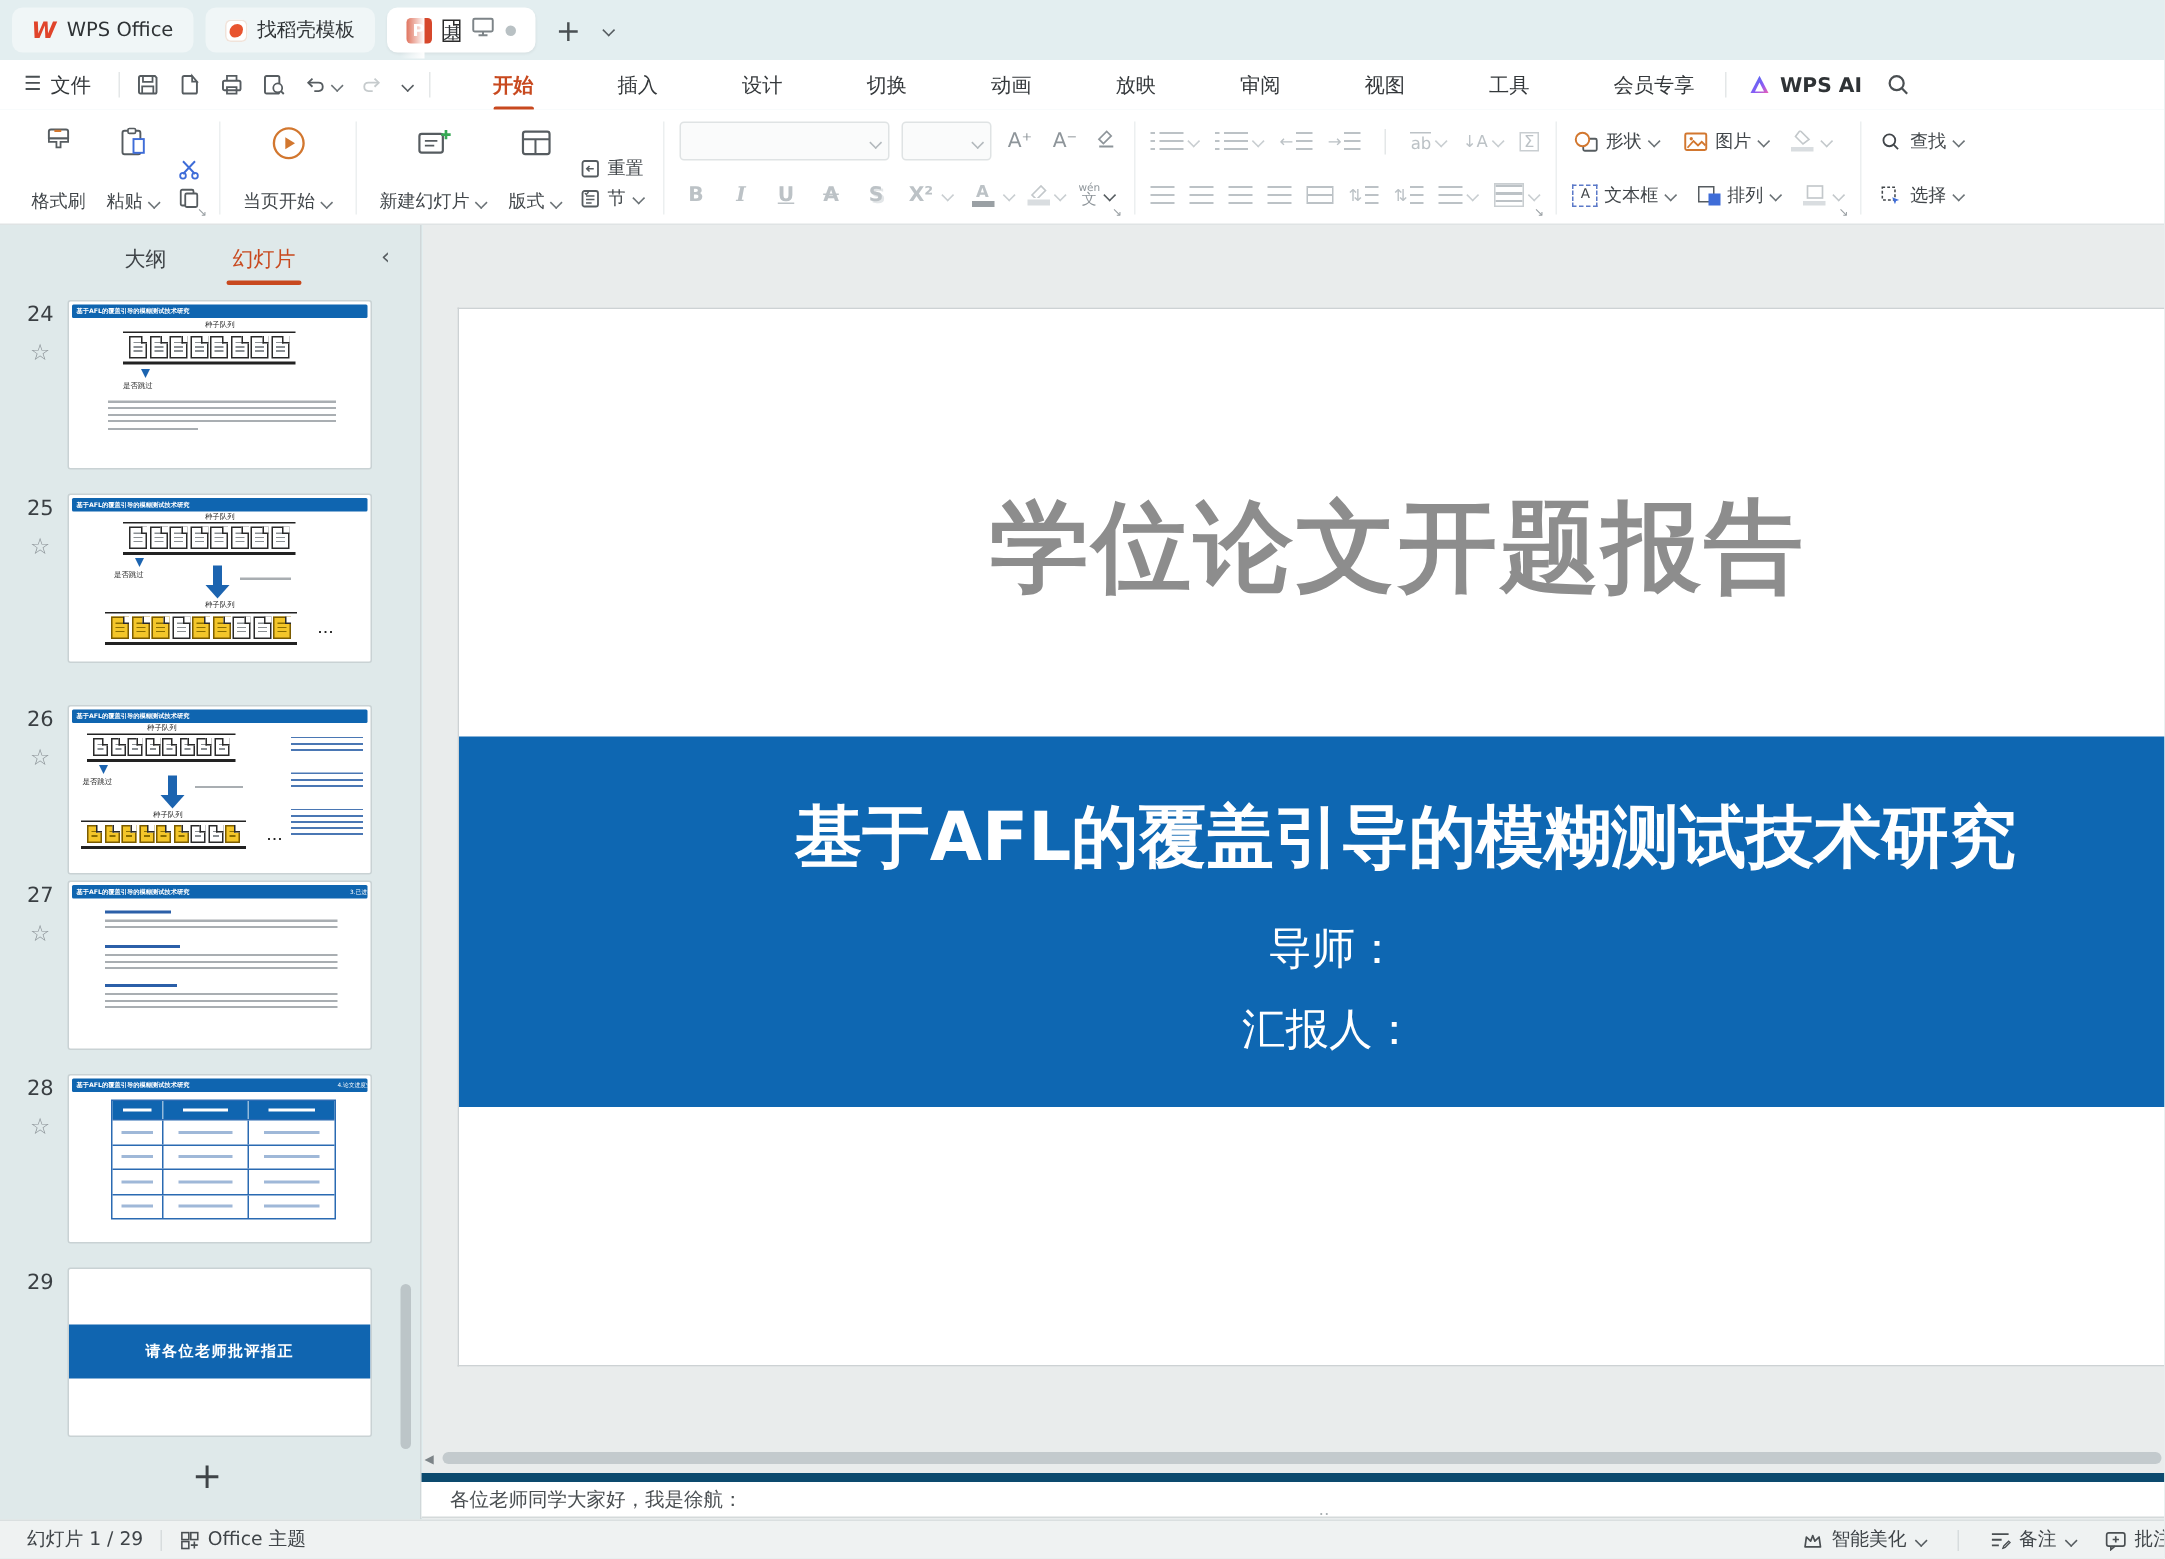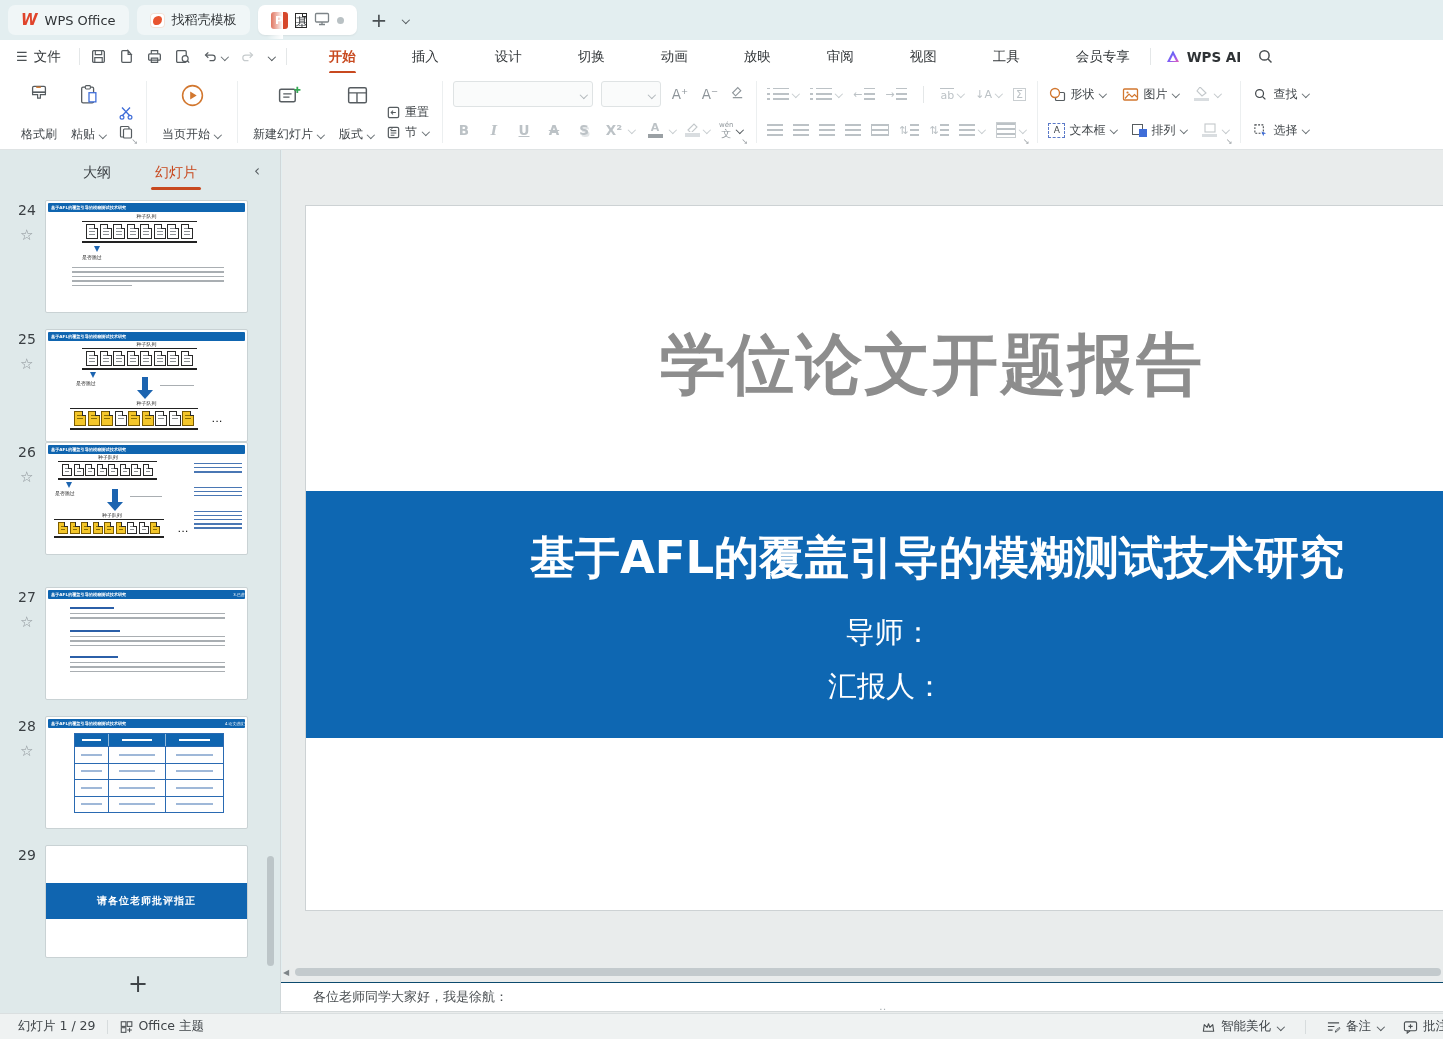--- a/index.html
+++ b/index.html
@@ -118,21 +118,21 @@
   .main{position:absolute;left:282px;top:150px;right:0;bottom:26px;background:#e9ecec;}
   .canvas{position:absolute;left:305px;top:205px;width:1138px;height:706px;background:#fff;border:1px solid #cdd2d4;border-right:none;box-sizing:border-box;}
   .stitle{position:absolute;top:126px;left:0;width:1252px;text-align:center;font-size:66px;font-weight:bold;color:#8d8d8d;line-height:1;letter-spacing:2px;}
   .band{position:absolute;left:0;top:285px;width:1140px;height:247px;background:#0e67b2;}
   .btitle{position:absolute;top:40px;left:0;width:1262px;text-align:center;font-size:45px;font-weight:bold;color:#fff;line-height:1.2;}
   .badv{position:absolute;top:122px;left:0;width:1166px;text-align:center;font-size:29px;color:#fff;}
   .bpre{position:absolute;top:176px;left:0;width:1160px;text-align:center;font-size:29px;color:#fff;}
   .hscroll{position:absolute;left:283px;right:2px;top:966px;height:12px;display:flex;align-items:center;}
   .harrow{font-size:8px;color:#7d8488;margin-right:6px;}
   .hthumb{flex:1;height:8px;background:#c3cacd;border-radius:4px;}
-  .notes{position:absolute;left:281px;right:0;top:982px;height:30px;background:#fff;border-top:1px solid #0c4a6e;border-bottom:1px solid #d4d9da;display:flex;align-items:center;padding-left:32px;font-size:13px;color:#4a4f52;box-sizing:border-box;}
+  .notes{position:absolute;left:281px;right:0;top:982px;height:30px;background:#fff;border-top:6px solid #0c4a6e;border-bottom:1px solid #d4d9da;display:flex;align-items:center;padding-left:19px;font-size:13px;color:#4a4f52;box-sizing:border-box;}
   .nhandle{position:absolute;left:598px;bottom:-2px;color:#aab0b3;font-size:11px;}
   
   .status{position:absolute;left:0;right:0;bottom:0;height:26px;background:#eff2f2;border-top:1px solid #dadfe0;display:flex;align-items:center;font-size:12.5px;color:#3f4448;padding-left:18px;overflow:hidden;box-sizing:border-box;}
   .ssep{width:1px;height:14px;background:#d7dcdd;margin:0 11px;}
   .sbtn{display:flex;align-items:center;gap:5px;white-space:nowrap;}
   .sright{margin-left:auto;display:flex;align-items:center;margin-right:-14px;}
   .sright .sbtn{margin:0 9px;}
 </style>
 </head>
 <body>
@@ -663,21 +663,21 @@
               <i></i>
             </span>
             <span class="doc ydoc">
               <i></i>
             </span>
           </div>
         <div class="elli" style="left:166px;top:86px;">...</div>
       </div>
     </div>
 
-    <div class="titem" style="top:292px;">
+    <div class="titem" style="top:320px;">
       <div class="tnum">26</div>
       <div class="tstar">☆</div>
       <div class="thumb">
         <div class="mh">
             <span class="mhl">基于AFL的覆盖引导的模糊测试技术研究</span>
           </div>
         <div class="mlbl" style="left:52px;top:11px;">种子队列</div>
         <div class="rail sm" style="left:12px;top:18px;">
             <span class="doc">
               <i></i>

